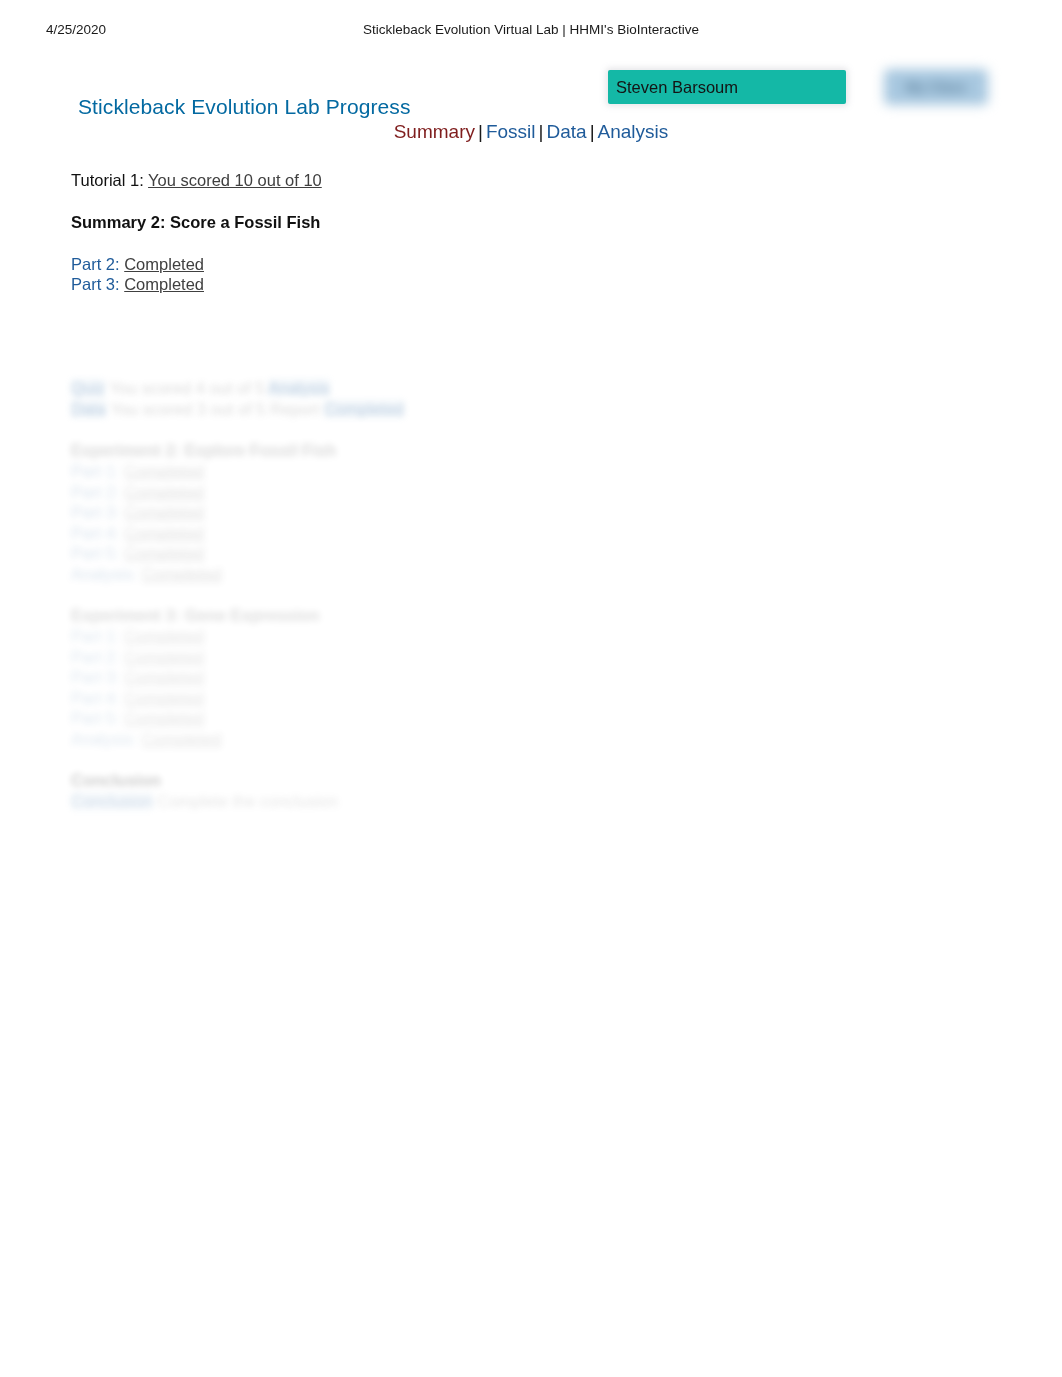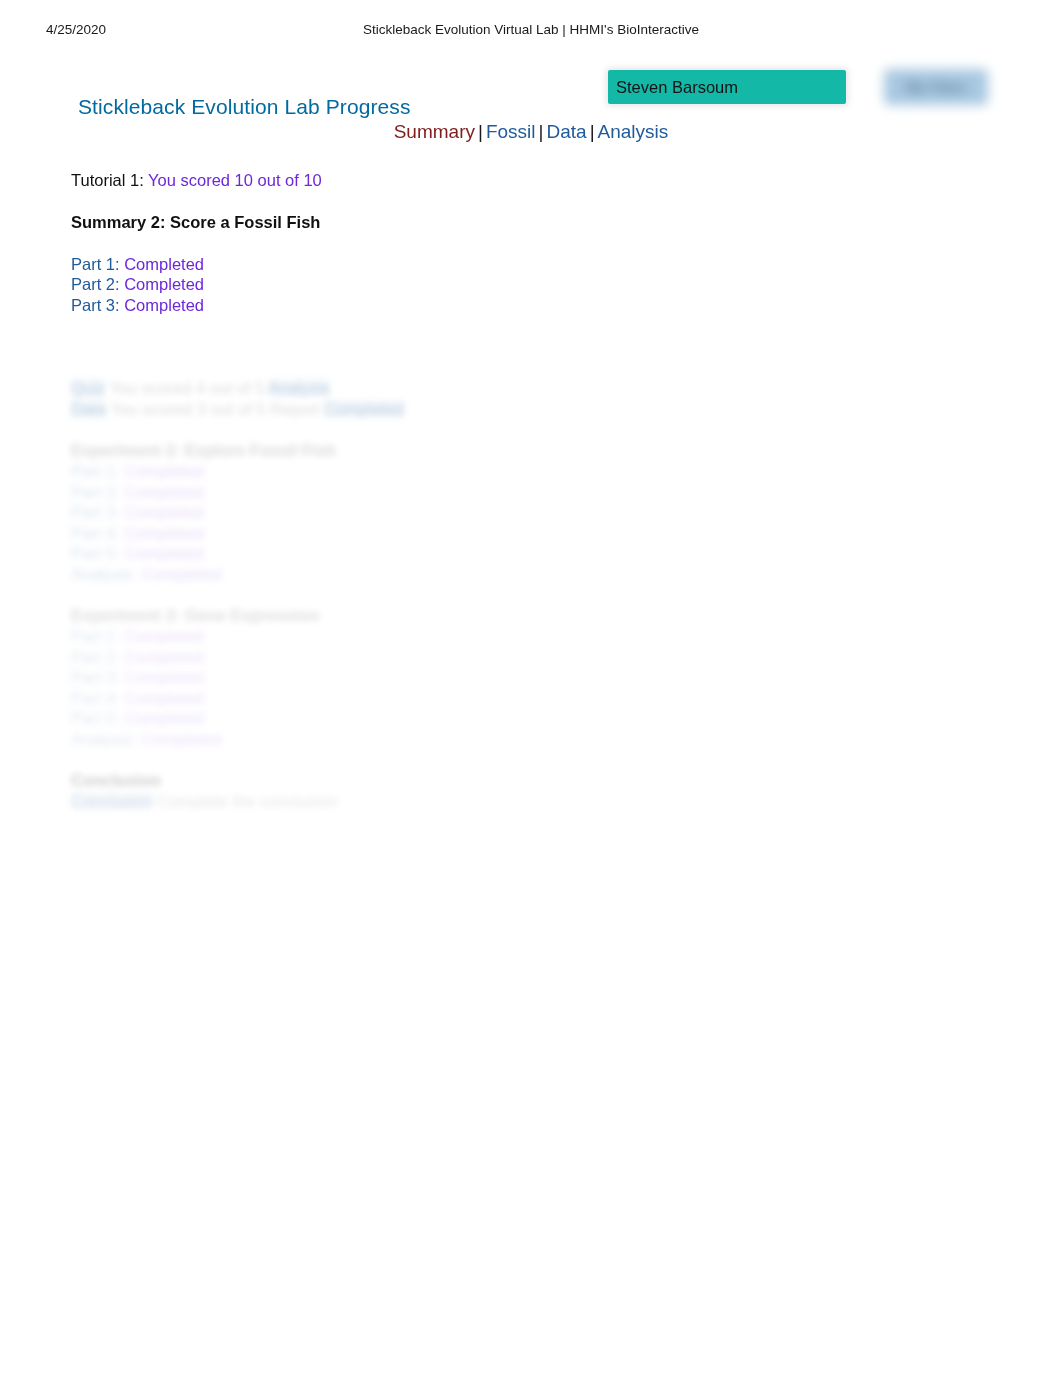--- a/index.html
+++ b/index.html
@@ -140,21 +140,21 @@
     line-height: 21px;
     white-space: nowrap;
   }
   .row-line {
     font-size: 16.5px;
     line-height: 20.5px;
     white-space: nowrap;
   }
   .lbl-plain { color: #111111; }
   .lbl-link  { color: #1f5b9a; }
-  .val-green { color: #6d28d9; }
+  .val-green { color: #404040; text-decoration: underline; }
 
   
   .faded-region {
     position: absolute;
     left: 71px;
     top: 378px;
     width: 600px;
     font-size: 16.5px;
     line-height: 20.5px;
   }
@@ -198,21 +198,20 @@
 
     <div class="section">
       <div class="row-line"><span class="lbl-plain">Tutorial 1:</span> <span class="val-green">You scored 10 out of 10</span></div>
     </div>
 
     <div class="section">
       <div class="section-heading">Summary 2: Score a Fossil Fish</div>
     </div>
 
     <div class="section">
-      <div class="row-line"><span class="lbl-link">Part 1:</span> <span class="val-green">Completed</span></div>
       <div class="row-line"><span class="lbl-link">Part 2:</span> <span class="val-green">Completed</span></div>
       <div class="row-line"><span class="lbl-link">Part 3:</span> <span class="val-green">Completed</span></div>
     </div>
 
   </div>
 
   <div class="faded-region">
 
     <div class="section fade-1">
       <div class="row-line"><span class="pill-link">Quiz</span> <span class="pill-soft">You scored 4 out of 5</span> <span class="pill-link">Analysis</span></div>

